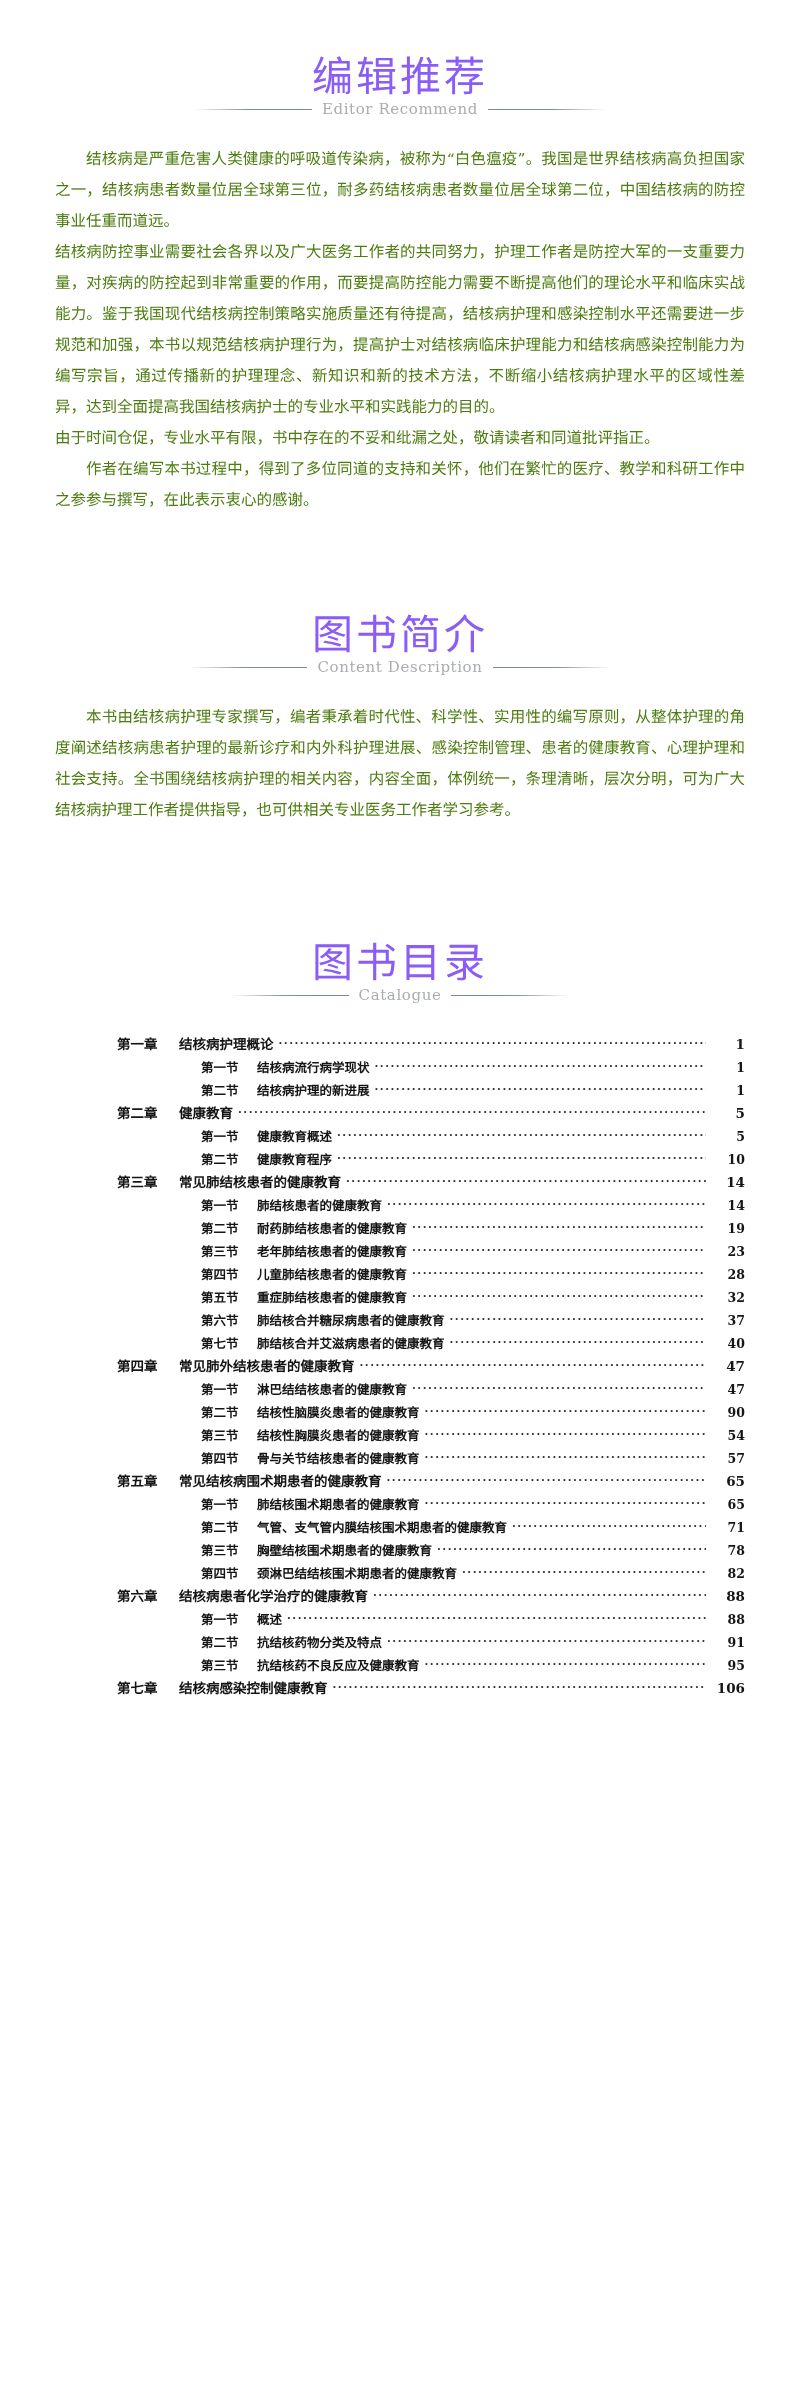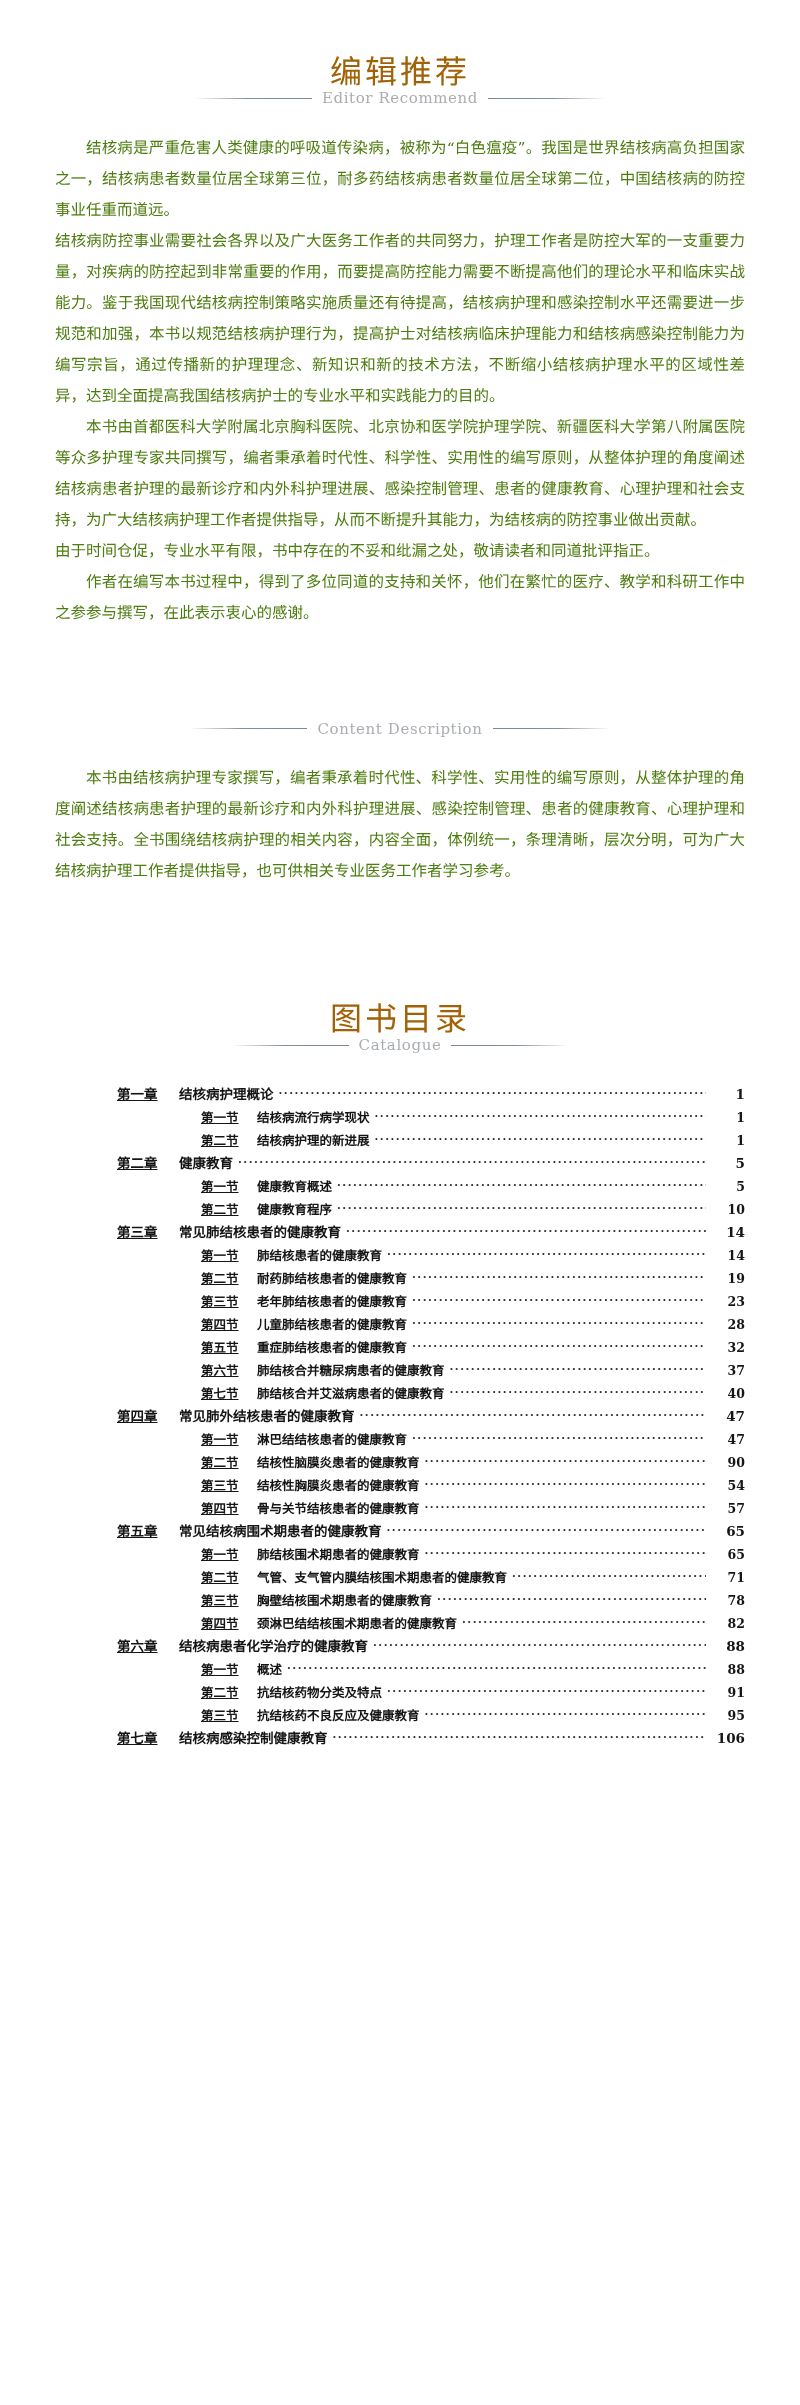--- a/index.html
+++ b/index.html
@@ -25,24 +25,24 @@
   }
 
   
   .section-head {
     width: 100%;
     text-align: center;
     position: relative;
   }
   .section-head .sh-title {
     font-family: "DejaVu Sans", "Liberation Sans", sans-serif;
-    font-size: 32px;
+    font-size: 41px;
     font-weight: 500;
     letter-spacing: 3px;
-    color: #a16207;
+    color: #8b5cf6;
     line-height: 1.25;
     display: block;
   }
   .section-head .sh-subrow {
     display: flex;
     align-items: center;
     justify-content: center;
     margin-top: -2px;
   }
   .section-head .sh-rule {
@@ -99,21 +99,20 @@
     align-items: baseline;
     font-family: "DejaVu Serif", "Liberation Serif", serif;
     color: #151515;
     margin: 0;
     padding: 2.5px 0;
     line-height: 17px;
   }
   .toc-row .t-label {
     white-space: nowrap;
     flex: 0 0 auto;
-    text-decoration: underline;
   }
   .toc-row .t-name {
     white-space: nowrap;
     flex: 0 0 auto;
   }
   .toc-row .t-dots {
     flex: 1 1 auto;
     overflow: hidden;
     white-space: nowrap;
     margin: 0 5px;
@@ -157,26 +156,26 @@
     <div class="sh-subrow">
       <span class="sh-rule left"></span>
       <span class="sh-sub">Editor Recommend</span>
       <span class="sh-rule right"></span>
     </div>
   </div>
 
   <div class="body-block">
     <p class="para indent">结核病是严重危害人类健康的呼吸道传染病，被称为“白色瘟疫”。我国是世界结核病高负担国家之一，结核病患者数量位居全球第三位，耐多药结核病患者数量位居全球第二位，中国结核病的防控事业任重而道远。</p>
     <p class="para noindent">结核病防控事业需要社会各界以及广大医务工作者的共同努力，护理工作者是防控大军的一支重要力量，对疾病的防控起到非常重要的作用，而要提高防控能力需要不断提高他们的理论水平和临床实战能力。鉴于我国现代结核病控制策略实施质量还有待提高，结核病护理和感染控制水平还需要进一步规范和加强，本书以规范结核病护理行为，提高护士对结核病临床护理能力和结核病感染控制能力为编写宗旨，通过传播新的护理理念、新知识和新的技术方法，不断缩小结核病护理水平的区域性差异，达到全面提高我国结核病护士的专业水平和实践能力的目的。</p>
-    <p class="para indent">本书由首都医科大学附属北京胸科医院、北京协和医学院护理学院、新疆医科大学第八附属医院等众多护理专家共同撰写，编者秉承着时代性、科学性、实用性的编写原则，从整体护理的角度阐述结核病患者护理的最新诊疗和内外科护理进展、感染控制管理、患者的健康教育、心理护理和社会支持，为广大结核病护理工作者提供指导，从而不断提升其能力，为结核病的防控事业做出贡献。</p>
     <p class="para noindent">由于时间仓促，专业水平有限，书中存在的不妥和纰漏之处，敬请读者和同道批评指正。</p>
     <p class="para indent">作者在编写本书过程中，得到了多位同道的支持和关怀，他们在繁忙的医疗、教学和科研工作中之参参与撰写，在此表示衷心的感谢。</p>
   </div>
 
   <div class="section-head" id="head-content">
+    <span class="sh-title">图书简介</span>
     <div class="sh-subrow">
       <span class="sh-rule left"></span>
       <span class="sh-sub">Content Description</span>
       <span class="sh-rule right"></span>
     </div>
   </div>
 
   <div class="body-block">
     <p class="para indent">本书由结核病护理专家撰写，编者秉承着时代性、科学性、实用性的编写原则，从整体护理的角度阐述结核病患者护理的最新诊疗和内外科护理进展、感染控制管理、患者的健康教育、心理护理和社会支持。全书围绕结核病护理的相关内容，内容全面，体例统一，条理清晰，层次分明，可为广大结核病护理工作者提供指导，也可供相关专业医务工作者学习参考。</p>
   </div>

